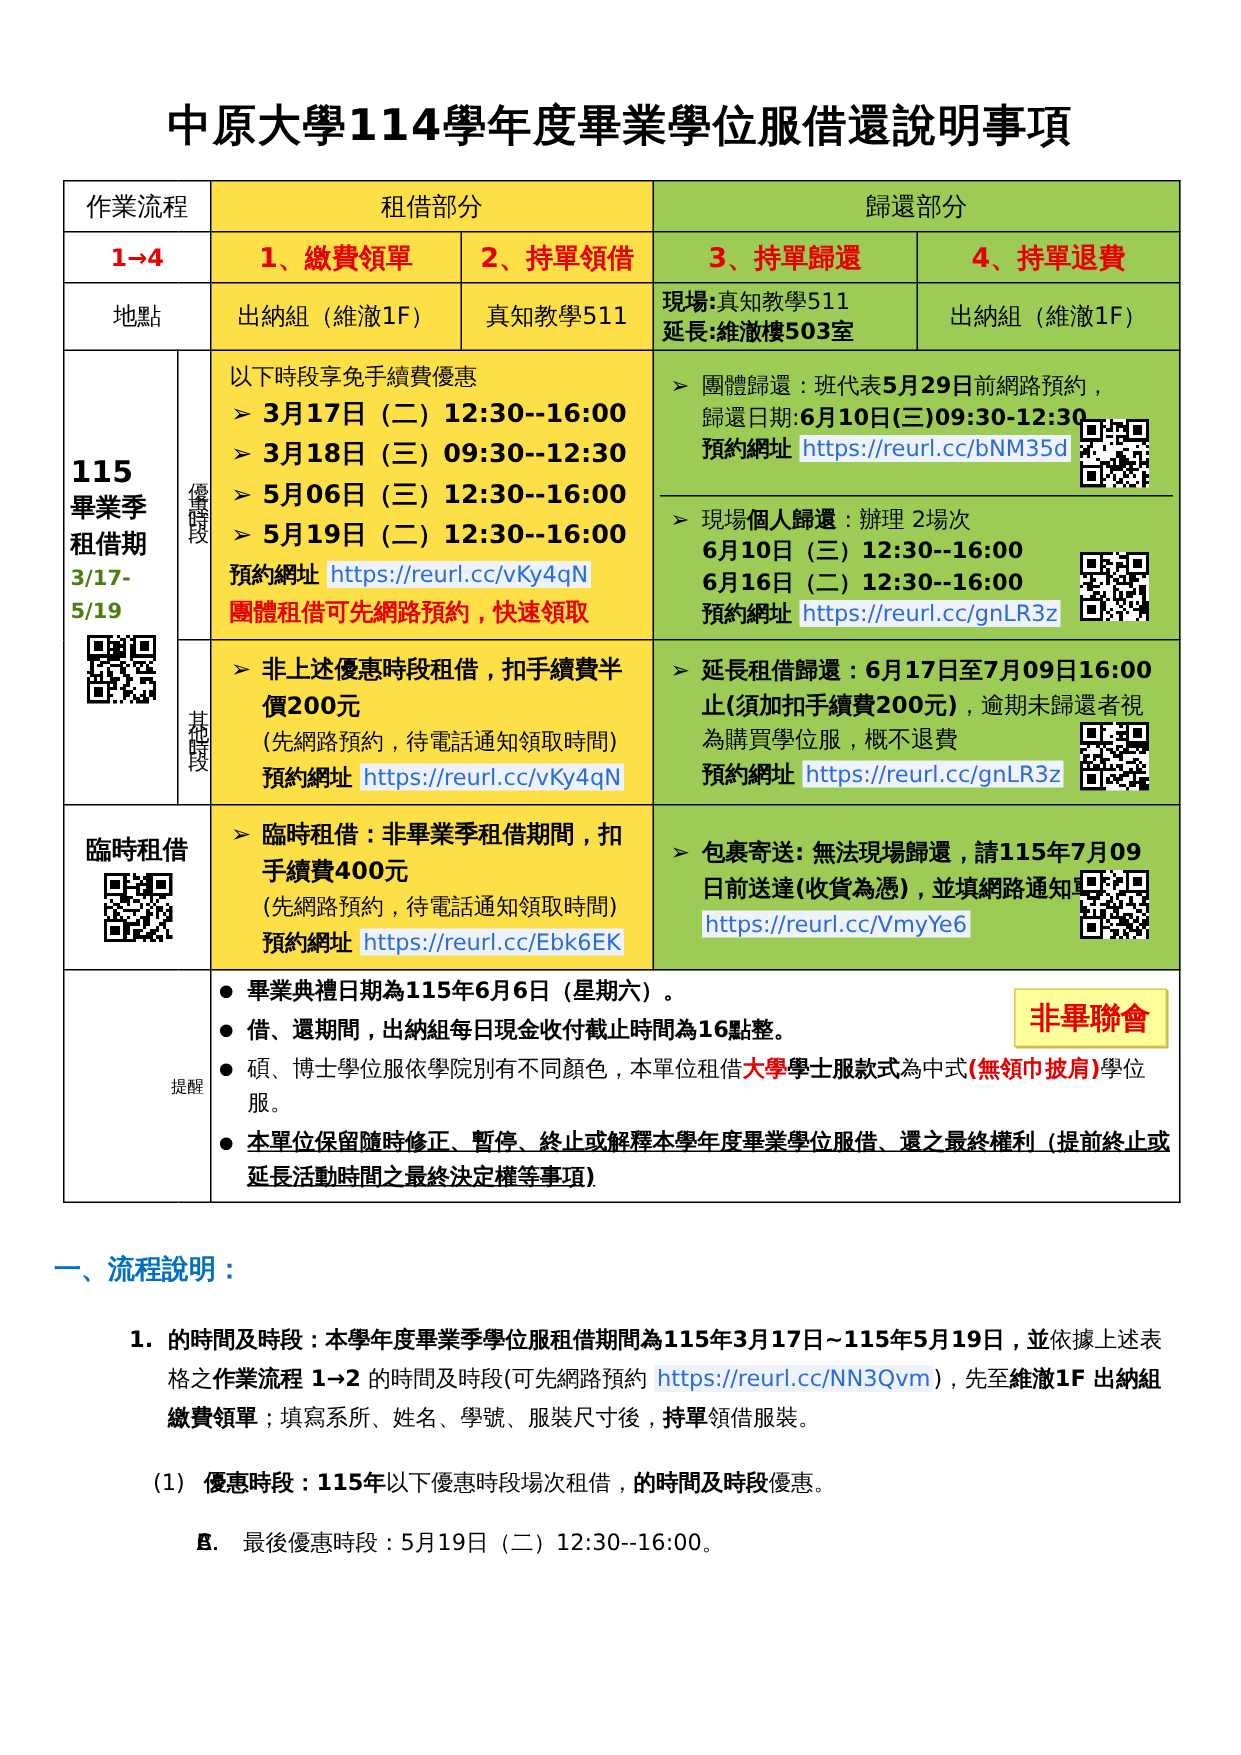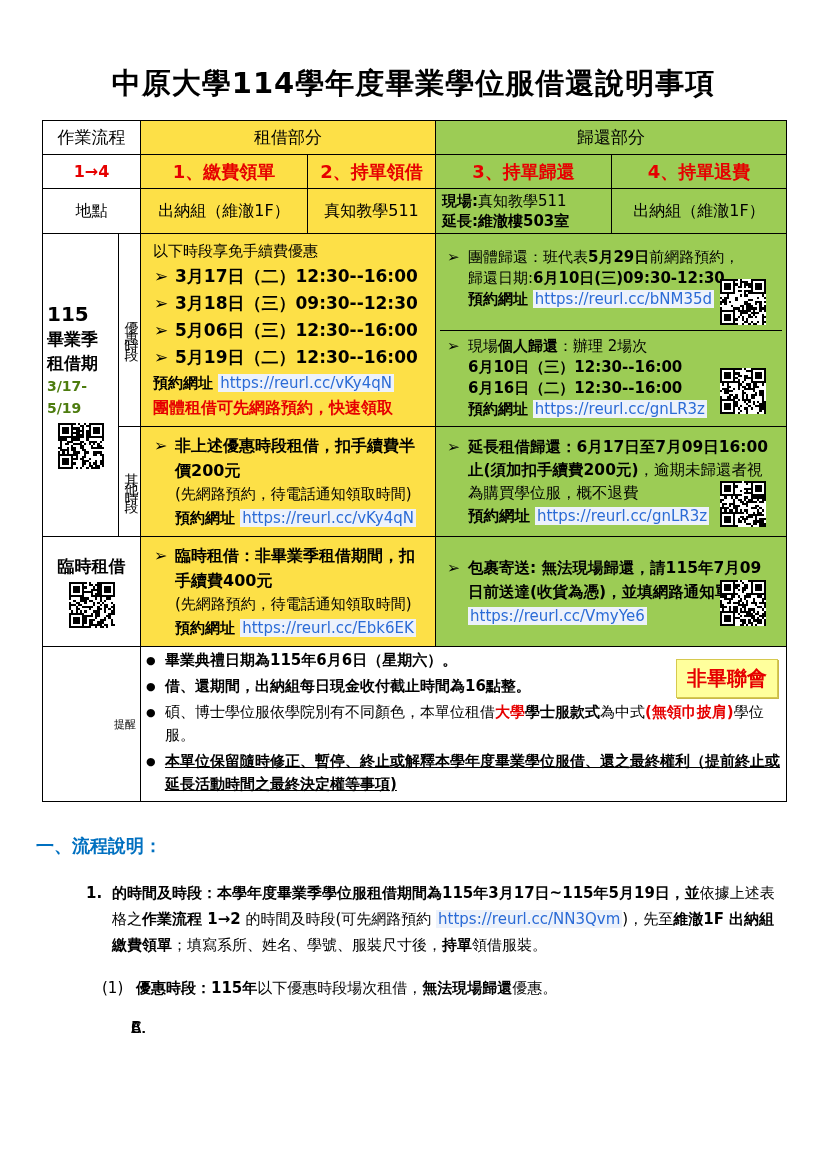--- a/index.html
+++ b/index.html
@@ -1118,27 +1118,28 @@
     <h2 class="flow-h">一、流程說明：</h2>
 
 
     <div class="item1">
       <span class="no">1.</span>
       <span class="b">的時間及時段：本學年度畢業季學位服租借期間為115年3月17日~115年5月19日，並</span><span>依據上述表格之</span><span class="b">作業流程 1→2</span><span> 的時間及時段(可先網路預約 </span><a class="lnk">https://reurl.cc/NN3Qvm</a><span>)，先至</span><span class="b">維澈1F 出納組繳費領單</span><span>；填寫系所、姓名、學號、服裝尺寸後，</span><span class="b">持單</span><span>領借服裝。</span>
     </div>
 
     <div class="item2">
       <span class="no">(1)</span>
-      <span class="b">優惠時段：115年</span><span>以下優惠時段場次租借，</span><span class="b">無法現場歸還</span><span>優惠。</span>
+      <span class="b">優惠時段：115年</span><span>以下優惠時段場次租借，</span><span class="b">的時間及時段</span><span>優惠。</span>
     </div>
 
     <div class="subitem">
       <span class="no">A.</span>
     </div>
     <div class="subitem">
       <span class="no">B.</span>
     </div>
     <div class="subitem">
       <span class="no">C.</span>
+      <span>最後優惠時段：5月19日（二）12:30--16:00。</span>
     </div>
   </div>
 
 </div>
 
 </body></html>

